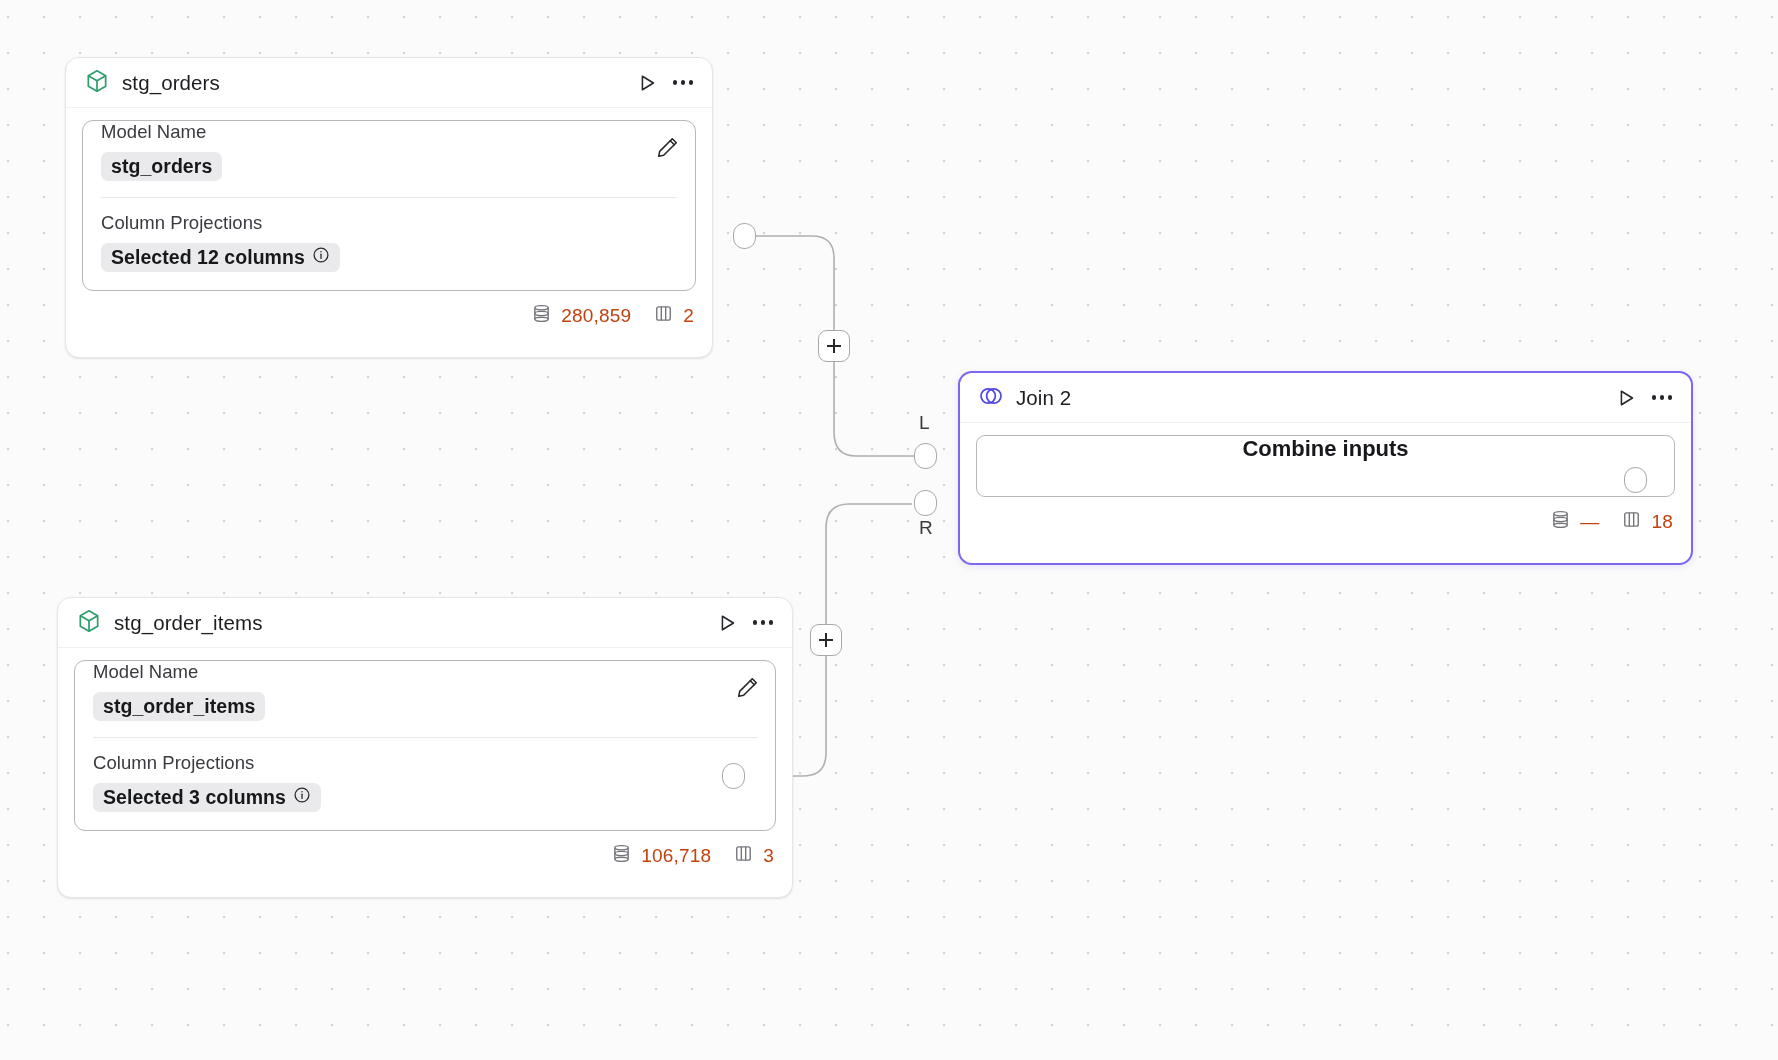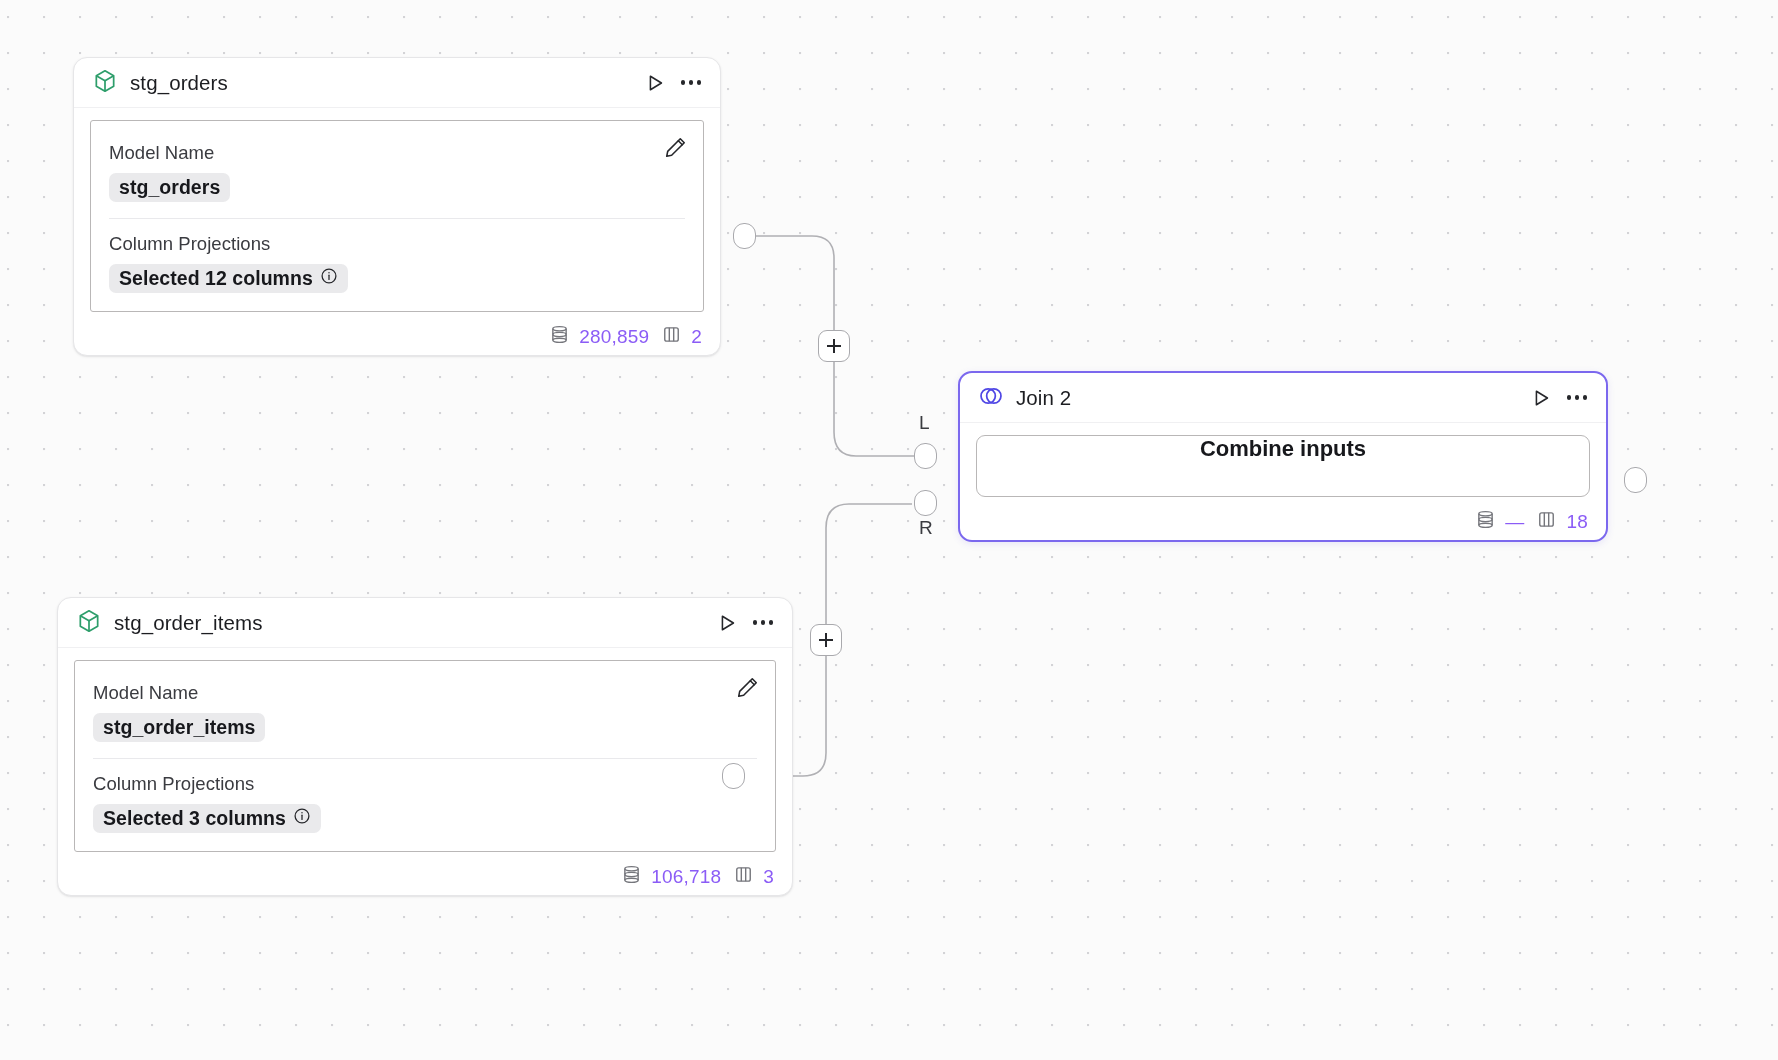--- a/index.html
+++ b/index.html
@@ -88,22 +88,22 @@
     border-radius: 50%;
     background: #26272b;
   }
 
   
   .node-body {
     padding: 12px 16px 0 16px;
   }
   .config-box {
     border: 1px solid #b9b7b7;
-    border-radius: 3px;
-    padding: 21px 18px 18px 18px;
+    border-radius: 11px;
+    padding: 0 18px 18px 18px;
     position: relative;
     box-sizing: border-box;
   }
   .field-label {
     font-size: 18.5px;
     color: #3a3b40;
     margin: 0 0 9px 0;
     letter-spacing: 0.05px;
   }
   .chip {
@@ -141,23 +141,24 @@
     font-weight: bold;
     color: #17181c;
     box-sizing: border-box;
   }
 
   
   .node-footer {
     display: flex;
     align-items: center;
     justify-content: flex-end;
-    padding: 12px 18px 5px 16px;
+    gap: 10px;
+    padding: 12px 18px 28px 16px;
     font-size: 19px;
-    color: #8b5cf6;
+    color: #c2410c;
   }
   .stat {
     display: flex;
     align-items: center;
     gap: 9px;
   }
   .stat + .stat { margin-left: 12px; }
   .stat-value { letter-spacing: 0.2px; }
 
   
@@ -205,21 +206,21 @@
 
 <div id="canvas">
 
   <svg id="edges" viewBox="0 0 1778 1060" width="1778" height="1060">
 
     <path d="M 756 236 H 812 Q 834 236 834 258 V 432 Q 834 456 856 456 H 914" fill="none" stroke="#b0b0b4" stroke-width="1.6"></path>
 
     <path d="M 745 776 H 803 Q 826 776 826 753 V 528 Q 826 504 849 504 H 912" fill="none" stroke="#b0b0b4" stroke-width="1.6"></path>
   </svg>
 
-  <div class="node" style="left:73px; top:57px; width:648px;">
+  <div class="node" style="left:65px; top:57px; width:648px;">
     <div class="node-header">
       <span class="icon">
         <svg width="26" height="26" viewBox="0 0 24 24" fill="none" stroke="#2e9e6b" stroke-width="1.6" stroke-linejoin="round">
           <path d="M12 2.6 20 7.1 V16.9 L12 21.4 4 16.9 V7.1 Z"></path>
           <path d="M4 7.1 12 11.7 20 7.1"></path>
           <path d="M12 11.7 V21.4"></path>
         </svg>
       </span>
       <span class="node-title">stg_orders</span>
       <span class="header-spacer"></span>
@@ -369,21 +370,21 @@
             <path d="M9.5 4.4 V19.6 M14.5 4.4 V19.6"></path>
           </svg>
         </span>
         <span class="stat-value">3</span>
       </span>
     </div>
   </div>
 
   <div class="port" style="left:722px; top:763px;"></div>
 
-  <div class="node selected" style="left:958px; top:371px; width:650px;">
+  <div class="node selected" style="left:958px; top:371px; width:735px;">
     <div class="node-header">
       <span class="icon">
         <svg width="26" height="26" viewBox="0 0 24 24" fill="none" stroke="#4f46e5" stroke-width="1.6">
           <circle cx="9.4" cy="12" r="6.6"></circle>
           <circle cx="14.6" cy="12" r="6.6"></circle>
         </svg>
       </span>
       <span class="node-title">Join 2</span>
       <span class="header-spacer"></span>
       <span class="icon-btn run">

